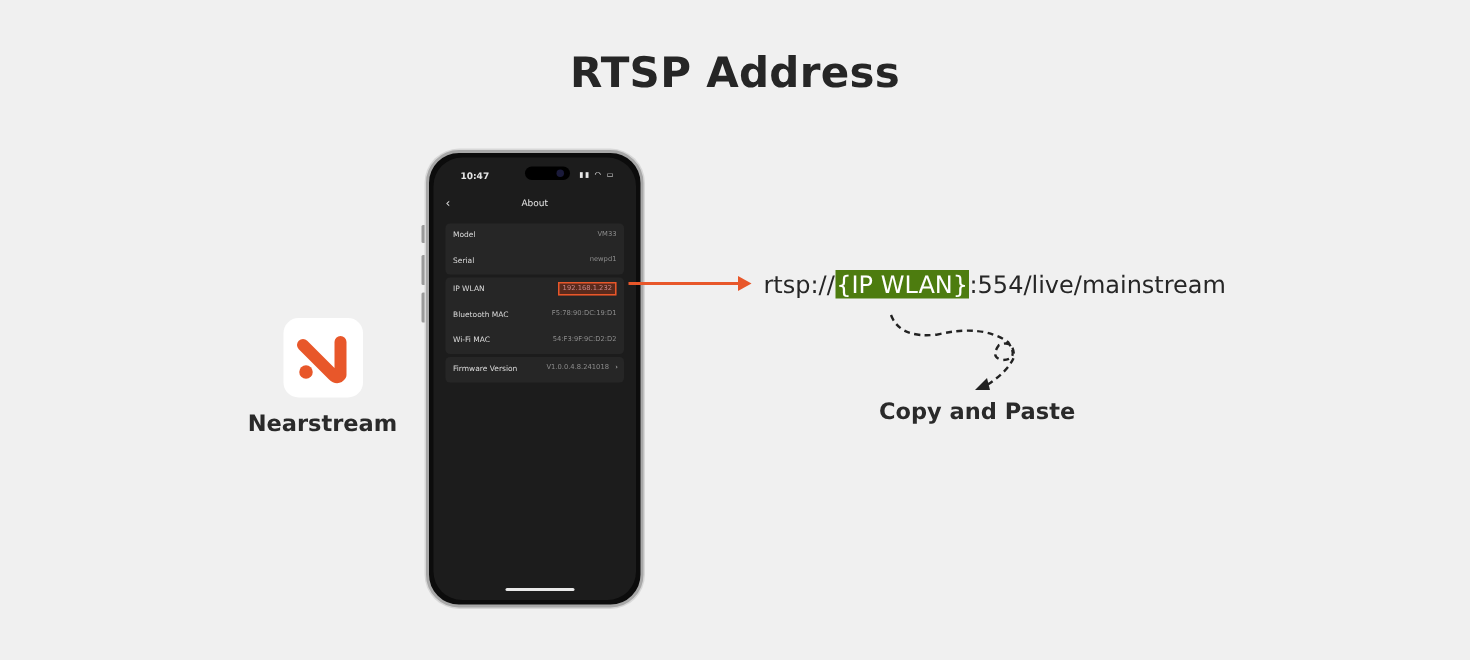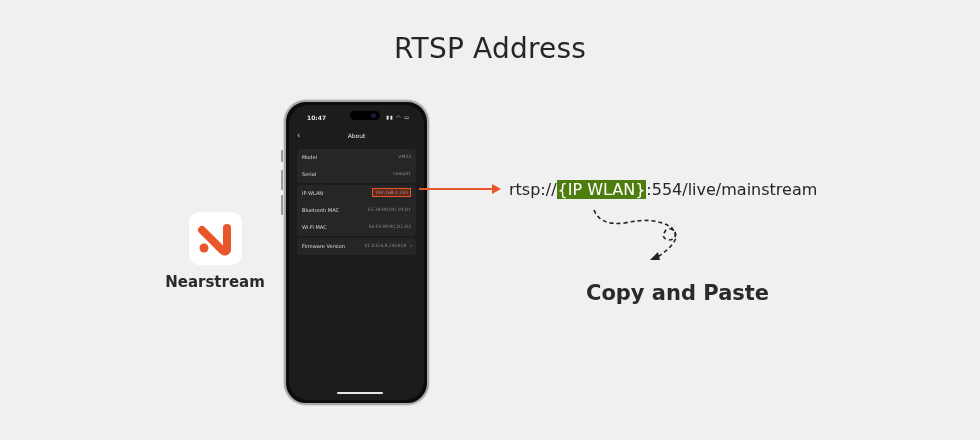--- a/index.html
+++ b/index.html
@@ -5,21 +5,21 @@
   * { box-sizing: border-box; margin: 0; padding: 0; }
   html, body { width: 980px; height: 440px; overflow: hidden; }
   body {
     background: #f0f0f0;
     font-family: "DejaVu Sans", sans-serif;
     position: relative;
     color: #2a2a2a;
   }
   .title {
     position: absolute; left: 0; width: 980px; top: 32px;
-    text-align: center; font-size: 28px; font-weight: normal;
+    text-align: center; font-size: 28px; font-weight: bold;
     color: #262626; letter-spacing: 0.2px;
   }
   
   .app-icon {
     position: absolute; left: 189px; top: 212px; width: 53px; height: 53px;
     background: #ffffff; border-radius: 10px;
   }
   .app-name {
     position: absolute; left: 150px; width: 130px; top: 273px;
     text-align: center; font-size: 15px; font-weight: bold; color: #2a2a2a;
@@ -62,21 +62,21 @@
   .arrow-head {
     position: absolute; left: 492px; top: 184px; width: 0; height: 0;
     border-top: 5px solid transparent; border-bottom: 5px solid transparent; border-left: 9px solid #e8572a;
   }
   .rtsp {
     position: absolute; left: 509px; top: 180px; font-size: 16px; color: #262626; white-space: nowrap;
   }
   .rtsp .hl { background: #4d7c0f; color: #fff; padding: 0 1px; }
   .dash-svg { position: absolute; left: 580px; top: 200px; }
   .copy {
-    position: absolute; left: 586px; top: 281px; font-size: 21px; font-weight: bold; color: #2a2a2a;
+    position: absolute; left: 586px; top: 265px; font-size: 15px; font-weight: bold; color: #2a2a2a;
   }
 </style>
 </head>
 <body>
 
 <div class="title">RTSP Address</div>
 
 <div class="app-icon">
   <svg width="53" height="53" viewBox="0 0 53 53">
     <circle cx="15" cy="36" r="4.5" fill="#e8572a"></circle>

